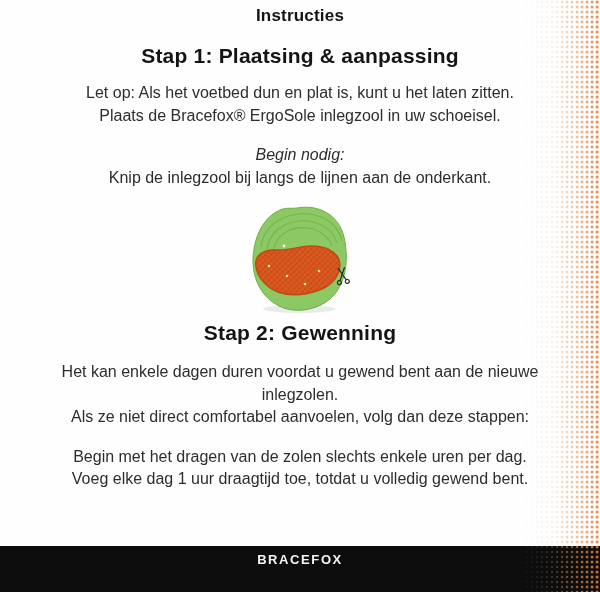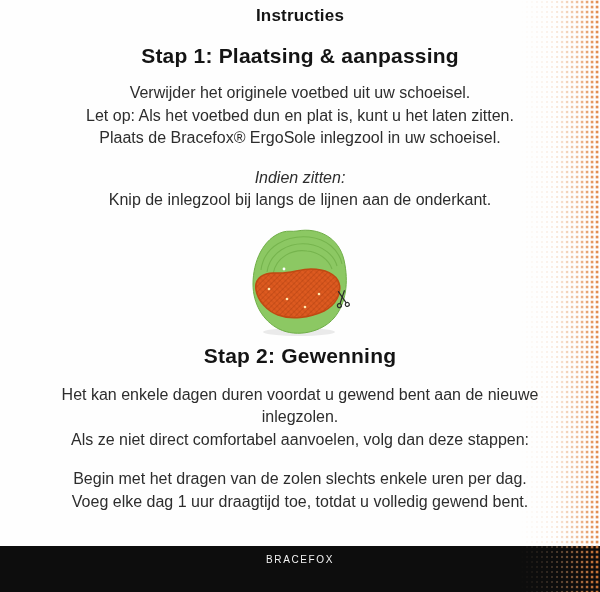--- a/index.html
+++ b/index.html
@@ -46,21 +46,21 @@
     margin:16px auto 0;width:106px;height:108px;
   }
   .p2{margin-top:15px;}
   .p3{margin-top:17px;}
   .footer{
     position:absolute;left:0;bottom:0;width:600px;height:46px;
     background:var(--footer-bg);color:var(--footer-text);
     text-align:center;padding-top:5px;z-index:2;
   }
   .footer .brand{
-    font-size:10px;line-height:18px;letter-spacing:1.6px;font-weight:400;
+    font-size:13px;line-height:18px;letter-spacing:1.6px;font-weight:700;
   }
   .footer .tagline{
     font-size:13.5px;line-height:18px;letter-spacing:1.1px;font-weight:400;
   }
 </style>
 </head>
 <body>
 
 <div class="page">
 
@@ -95,27 +95,26 @@
     <rect width="80" height="592" fill="url(#pBig)" mask="url(#mB)"></rect>
   </svg>
 
   <main class="content">
 
     <h1 class="page-title">Instructies</h1>
 
     <h2 class="step-heading s1">Stap 1: Plaatsing &amp; aanpassing</h2>
 
     <p class="para p1">
-      <span class="line">Verwijder het originele voetbed uit uw schoeisel.</span>
       <span class="line">Let op: Als het voetbed dun en plat is, kunt u het laten zitten.</span>
       <span class="line">Plaats de Bracefox® ErgoSole inlegzool in uw schoeisel.</span>
     </p>
 
     <p class="para note">
-      <span class="note-title">Indien zitten:</span>
+      <span class="note-title">Begin nodig:</span>
       <span class="line">Knip de inlegzool bij langs de lijnen aan de onderkant.</span>
     </p>
 
     <figure class="figure">
       <svg width="106" height="108" viewBox="0 0 106 108" aria-hidden="true">
         <defs>
           <pattern id="hatch" width="4" height="4" patternUnits="userSpaceOnUse" patternTransform="rotate(45)">
             <rect width="4" height="4" style="fill:var(--pad-orange,#dd5a20)"></rect>
             <line x1="0" y1="0" x2="0" y2="4" stroke="rgba(150,50,8,0.55)" stroke-width="1.1"></line>
             <line x1="0" y1="2" x2="4" y2="2" stroke="rgba(150,50,8,0.35)" stroke-width="0.8"></line>

